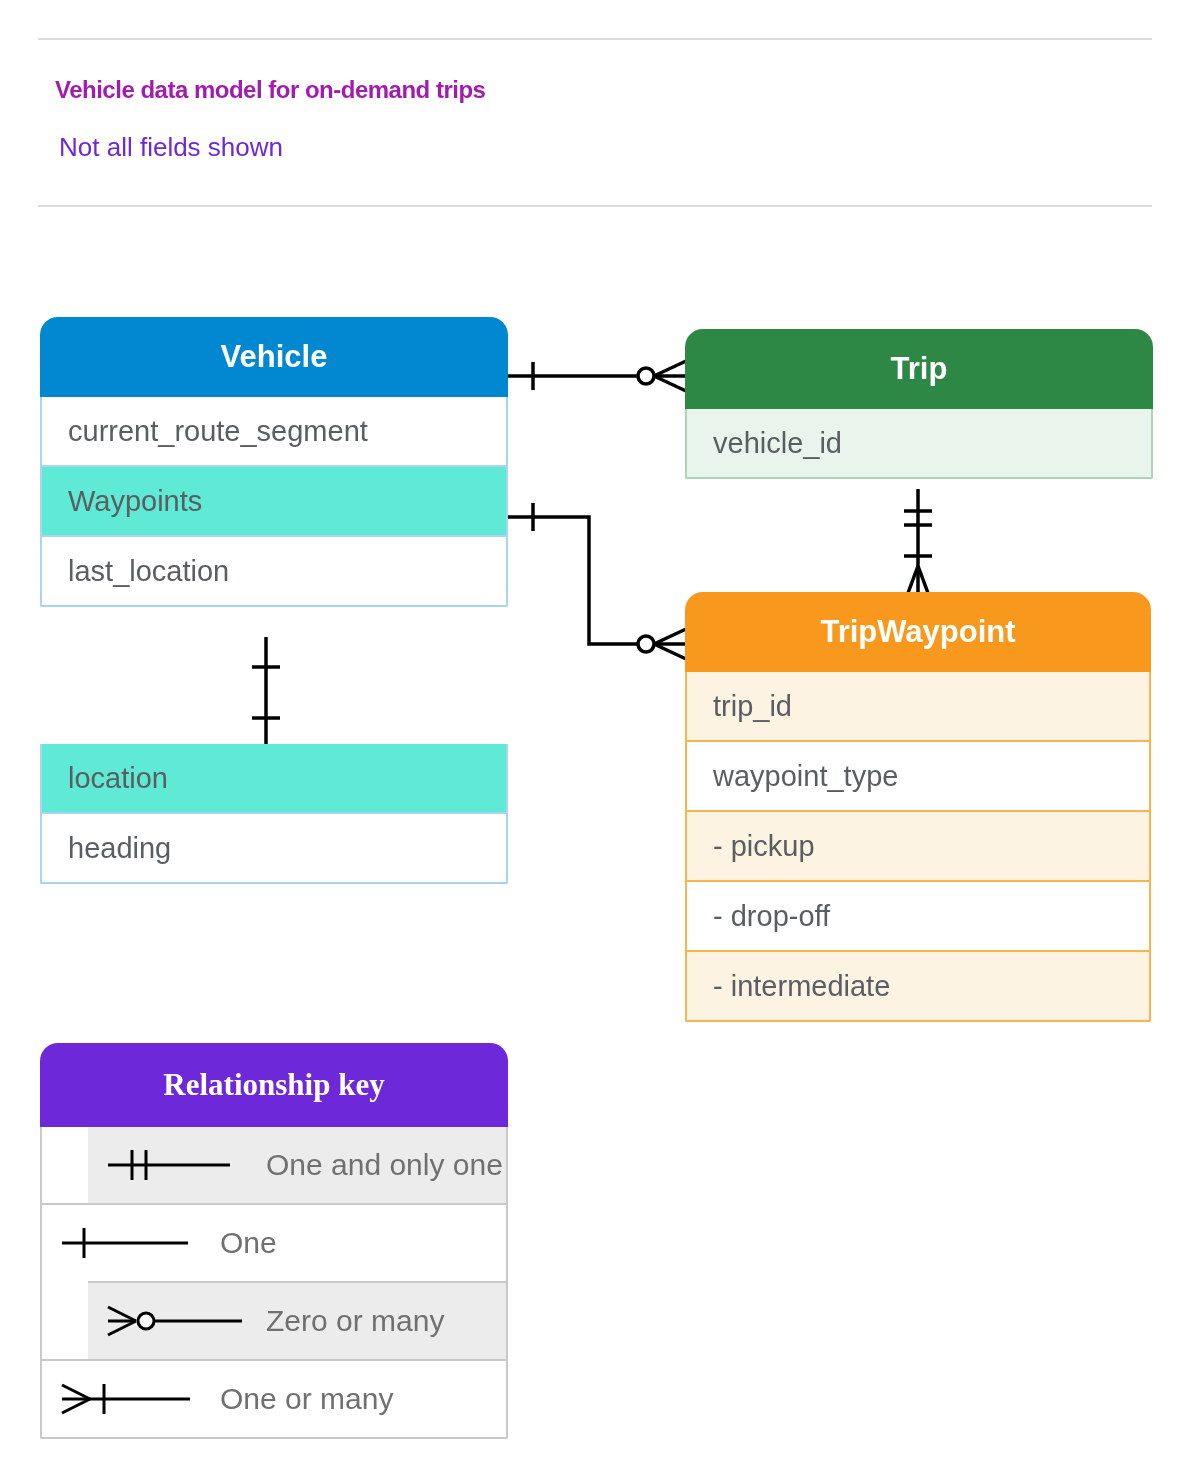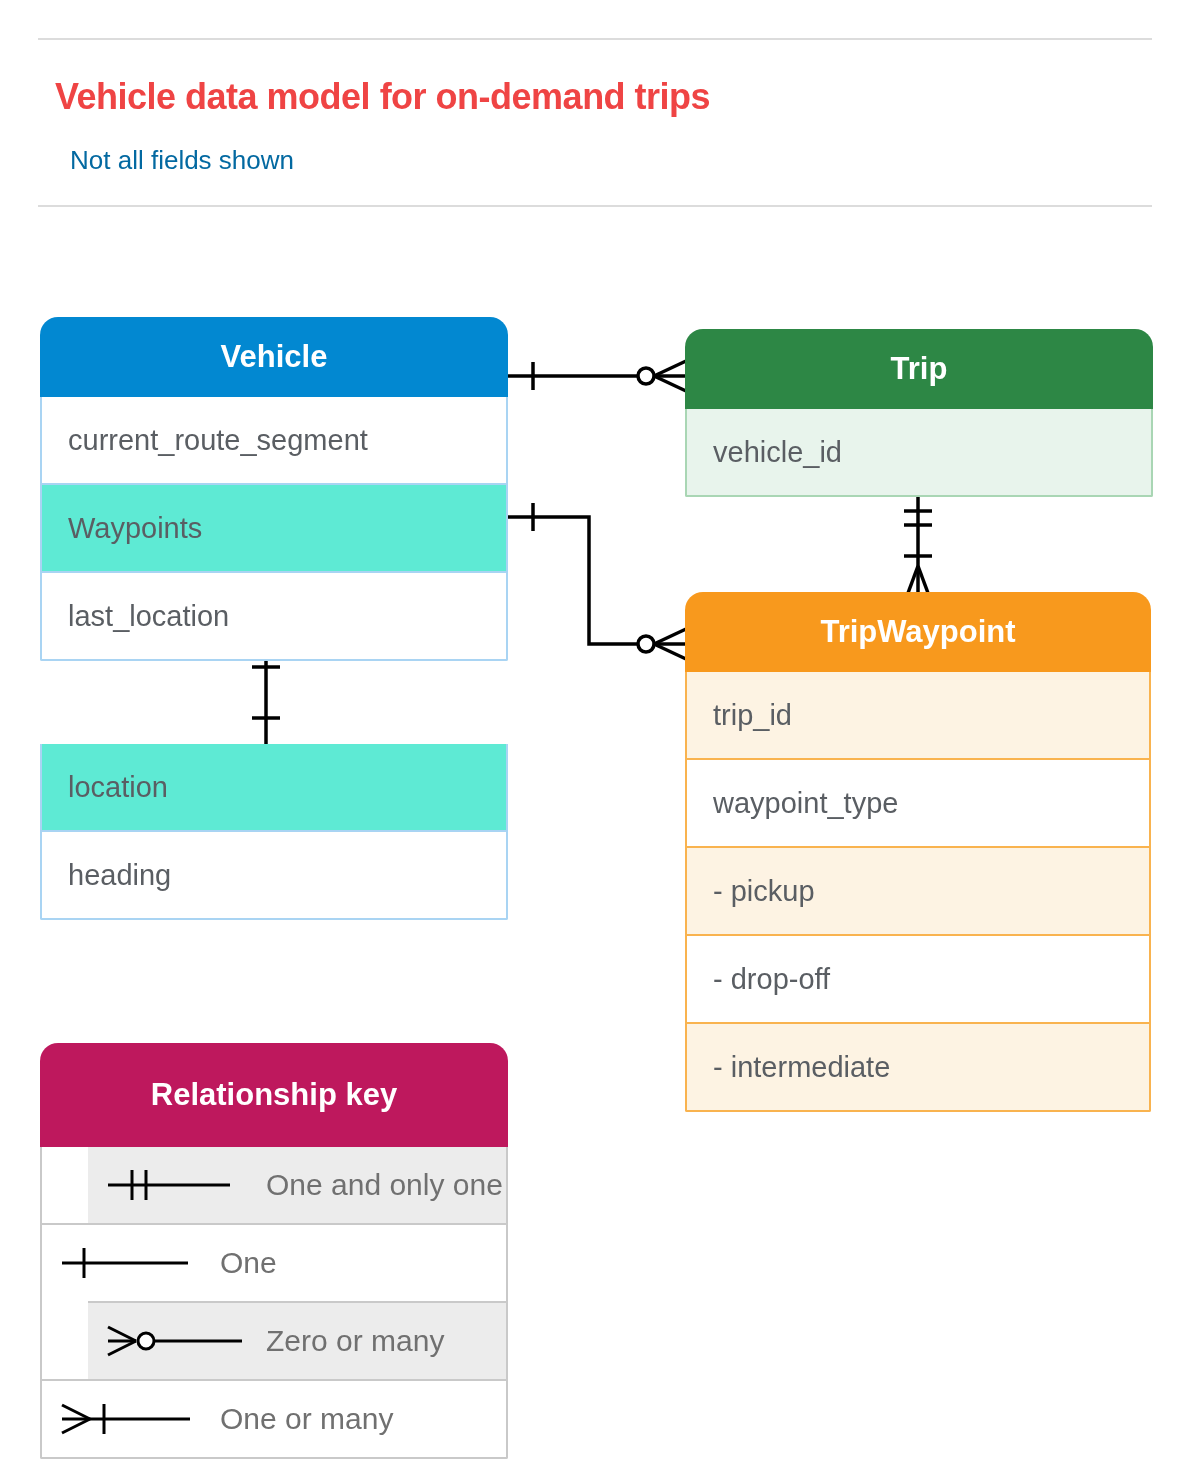--- a/index.html
+++ b/index.html
@@ -15,32 +15,31 @@
     position: absolute;
     left: 38px;
     width: 1114px;
     height: 2px;
     background: #dcdcdc;
   }
   .page-title {
     position: absolute;
     left: 55px;
     top: 76px;
-    font-size: 36px;
+    font-size: 24px;
     font-weight: bold;
-    color: #ef4444;
+    color: #a21caf;
     letter-spacing: -0.5px;
   }
   .page-subtitle {
     position: absolute;
-    left: 70px;
+    left: 59px;
     top: 132px;
     font-size: 26px;
-    color: #0369a1;
-    margin-top: 13px;
+    color: #6d28d9;
   }
 
   
   .entity { position: absolute; }
   .entity .hdr {
     height: 80px;
     border-radius: 18px 18px 0 0;
     display: flex;
     align-items: center;
     justify-content: center;
@@ -48,21 +47,21 @@
     font-size: 31px;
     font-weight: bold;
   }
   .entity .body {
     border: 2px solid;
     border-top: none;
     background: #fff;
     border-radius: 0 0 2px 2px;
   }
   .entity .row {
-    height: 86px;
+    height: 68px;
     display: flex;
     align-items: center;
     padding-left: 26px;
     font-size: 29px;
     color: #5a5e63;
     background: #ffffff;
   }
   .entity .row + .row { border-top: 2px solid; }
   .entity .row.sub { }
 
@@ -74,21 +73,21 @@
   .e-green .hdr { background: #2d8745; }
   .e-green .body { border-color: #a9d6b4; }
   .e-green .row.tint { background: #e8f4ec; }
 
   .e-orange .hdr { background: #f8991d; }
   .e-orange .body { border-color: #f9b34f; }
   .e-orange .row + .row { border-top-color: #f9b34f; }
   .e-orange .row.tint { background: #fdf3e3; }
 
   
-  .e-gray .hdr { background: #be185d; height: 104px; }
+  .e-gray .hdr { background: #6d28d9; height: 84px; font-family: Liberation Serif, serif; }
   .e-gray .body { border-color: #c9c9c9; }
   .e-gray .row { height: 76px; padding-left: 18px; color: #707070; font-size: 30px; }
   .e-gray .row + .row { border-top-color: #c9c9c9; }
   .e-gray .row.tint { background: #ececec; margin-left: 46px; }
   .lsym { width: 150px; height: 56px; flex: none; }
   .lsym line, .lsym polyline { stroke: #000; stroke-width: 3; fill: none; }
   .lsym circle { stroke: #000; stroke-width: 3; fill: #fff; }
   .llabel { margin-left: 10px; }
 
   

